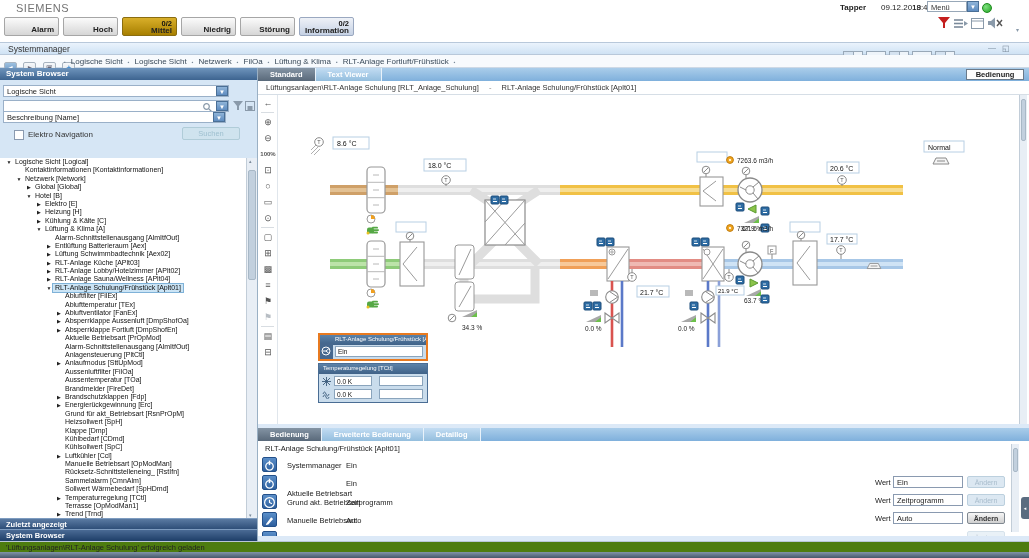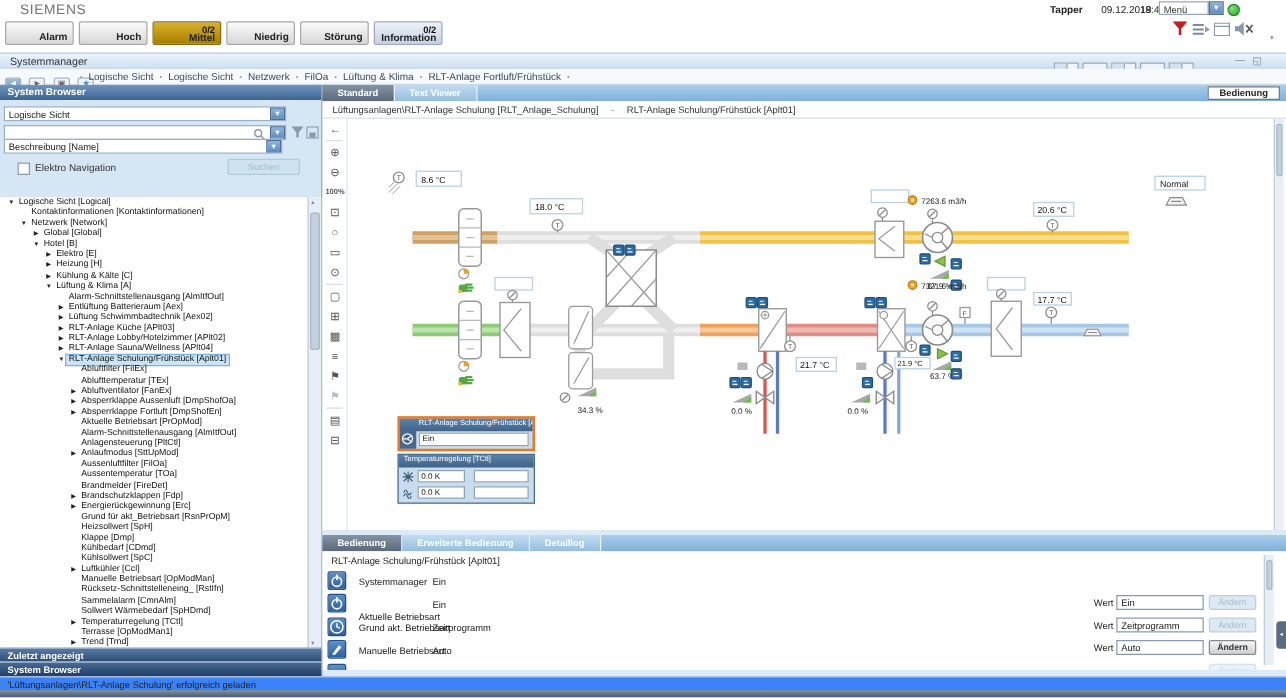--- a/index.html
+++ b/index.html
@@ -79,21 +79,21 @@
   .op-lbl{position:absolute;font-size:7.5px;color:#222}
   .op-val{position:absolute;font-size:7.5px;color:#222}
   .wert-sel{position:absolute;background:#fff;border:1px solid #8a9ab0;height:12px;width:70px;
             font-size:7.5px;color:#222;padding:1px 14px 0 3px;box-sizing:border-box}
   .chg-btn{position:absolute;width:38px;height:12px;font-size:7px;text-align:center;line-height:11px;
            border-radius:2px;box-sizing:border-box}
   .chg-btn.dis{background:#dce8f2;color:#a8bccc;border:1px solid #bcd0de}
   .chg-btn.en{background:linear-gradient(#f6f6f6,#cfcfcf);color:#333;border:1px solid #808890;font-weight:bold}
   #strip1{left:258px;top:424px;width:771px;height:4px;background:#dce9f7}
   #strip2{left:258px;top:536px;width:771px;height:5px;background:#dce9f7}
-  #status-bar{left:0;top:541px;width:1029px;height:11px;background:#3b82f6;border-top:1px solid #b9c6d6;
+  #status-bar{left:0;top:541px;width:1029px;height:11px;background:#4d7c0f;border-top:1px solid #b9c6d6;
               box-sizing:border-box;font-size:7.5px;color:#222;padding:1px 0 0 6px}
   #bottom-strip{left:0;top:552px;width:1029px;height:6px;background:linear-gradient(#8094a8,#46586c)}
   svg text{font-family:"Liberation Sans",sans-serif}
 </style>
 </head>
 <body>
 
 <div class="abs" id="logo">SIEMENS</div>
 <div class="abs" id="alarm-row">
     <div class="abtn">

